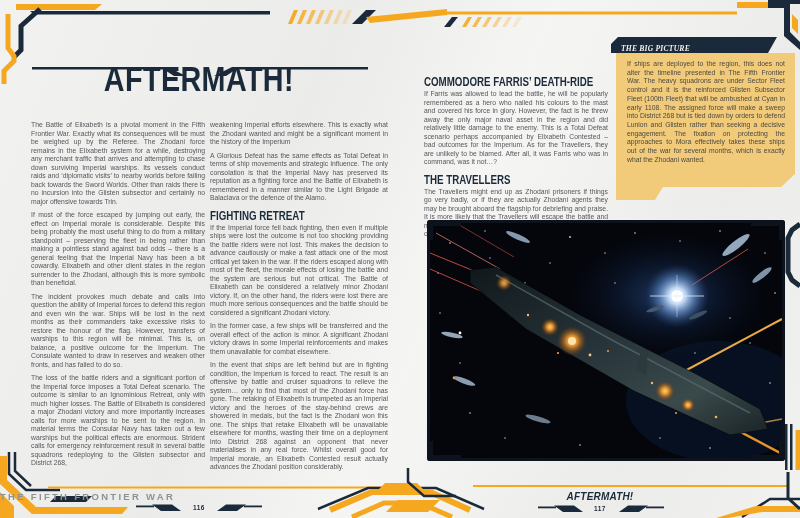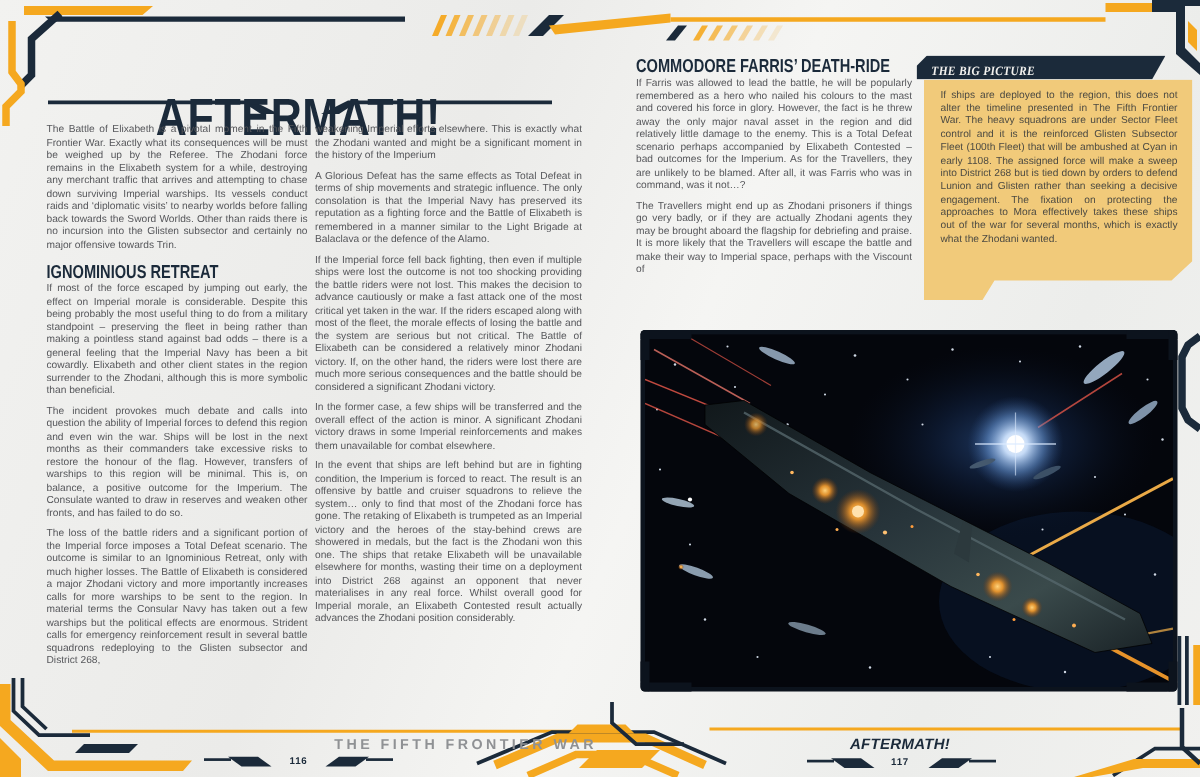--- a/index.html
+++ b/index.html
@@ -5,21 +5,21 @@
   html,body{margin:0;padding:0;}
   .spread{position:relative;width:800px;height:518px;overflow:hidden;
     background:linear-gradient(112deg,#f2f2f0,#ebebe9 35%,#f5f5f3 55%,#ecedeb 80%,#f1f1ef);
     font-family:"Liberation Sans",sans-serif;}
   svg.decor{position:absolute;left:0;top:0;z-index:1;}
   .cond{display:inline-block;transform:scaleX(.8);transform-origin:0 60%;white-space:nowrap;}
   .cond-c{display:inline-block;transform:scaleX(.82);transform-origin:50% 60%;white-space:nowrap;}
 
   .page-title{position:absolute;left:0;top:36px;width:398px;text-align:center;z-index:2;
     font-size:35px;font-weight:bold;color:#1b2a3a;letter-spacing:.5px;}
-  .col{position:absolute;z-index:2;}
+  .col{position:absolute;z-index:2;margin-top:38px;}
   .col1{left:31px;top:83px;width:174px;}
   .col2{left:210px;top:83px;width:178px;}
   .col3{left:424px;top:38px;width:184px;}
   .col p{font-size:6.8px;line-height:8.5px;color:#56575b;text-align:justify;margin:0 0 5px;}
   .col h2{margin:7px 0 2px;font-size:12.5px;line-height:12px;color:#1b2a3a;font-weight:bold;}
   .col h2.first{margin-top:0;}
   .col h2 .cond{transform:scaleX(.78);}
 
   .sidebar-header{position:absolute;left:611px;top:37px;width:166px;height:16px;z-index:2;
     background:#1b2a3a;clip-path:polygon(7px 0,100% 0,calc(100% - 9px) 100%,0 100%,0 7px);font-family:Liberation Serif, serif;}
@@ -35,21 +35,21 @@
   .tab{position:absolute;background:#0c131d;z-index:3;}
   .tab.tlh{left:0;top:0;width:34px;height:6px;border-radius:3px 0 0 0;}
   .tab.tlv{left:0;top:0;width:6px;height:20px;border-radius:3px 0 0 0;}
   .tab.trh{right:0;top:0;width:34px;height:6px;border-radius:0 3px 0 0;}
   .tab.trv{right:0;top:0;width:6px;height:20px;border-radius:0 3px 0 0;}
   .tab.blh{left:0;bottom:0;width:34px;height:6px;border-radius:0 0 0 3px;}
   .tab.blv{left:0;bottom:0;width:6px;height:20px;border-radius:0 0 0 3px;}
   .tab.brh{right:0;bottom:0;width:34px;height:6px;border-radius:0 0 3px 0;}
   .tab.brv{right:0;bottom:0;width:6px;height:20px;border-radius:0 0 3px 0;}
 
-  .footer-book{position:absolute;left:0;top:491px;width:398px;text-align:right;z-index:2;
+  .footer-book{position:absolute;left:0;top:491px;width:398px;text-align:left;z-index:2;
     color:#8f9194;font-weight:bold;font-size:9.5px;letter-spacing:2.3px;}
   .footer-pn-left{position:absolute;left:0;top:504px;width:398px;text-align:center;z-index:2;
     color:#1b2a3a;font-weight:bold;font-size:6.5px;letter-spacing:.5px;}
   .footer-chapter{position:absolute;left:402px;top:491px;width:396px;text-align:center;z-index:2;
     color:#1b2a3a;font-weight:bold;font-style:italic;font-size:10px;letter-spacing:.2px;}
   .footer-pn-right{position:absolute;left:402px;top:505px;width:396px;text-align:center;z-index:2;
     color:#1b2a3a;font-weight:bold;font-size:6.5px;letter-spacing:.5px;}
 </style>
 </head>
 <body>
@@ -140,40 +140,41 @@
       <polyline points="742,517 770,499 800,499" fill="none" stroke="#1b2a3a" stroke-width="2.5"></polyline>
       <polygon points="716,518 756,506 800,506 800,512 762,512 728,518" fill="#f5a81f"></polygon>
       <polyline points="788,472 788,498 800,509" fill="none" stroke="#1b2a3a" stroke-width="3"></polyline>
     </g>
   </svg>
 
   <h1 class="page-title"><span class="cond-c">AFTERMATH!</span></h1>
 
   <div class="col col1">
     <p>The Battle of Elixabeth is a pivotal moment in the Fifth Frontier War. Exactly what its consequences will be must be weighed up by the Referee. The Zhodani force remains in the Elixabeth system for a while, destroying any merchant traffic that arrives and attempting to chase down surviving Imperial warships. Its vessels conduct raids and ‘diplomatic visits’ to nearby worlds before falling back towards the Sword Worlds. Other than raids there is no incursion into the Glisten subsector and certainly no major offensive towards Trin.</p>
-    <h2><span class="cond">IGNOMINIOUS RETREAT</span></h2>
     <p>If most of the force escaped by jumping out early, the effect on Imperial morale is considerable. Despite this being probably the most useful thing to do from a military standpoint – preserving the fleet in being rather than making a pointless stand against bad odds – there is a general feeling that the Imperial Navy has been a bit cowardly. Elixabeth and other client states in the region surrender to the Zhodani, although this is more symbolic than beneficial.</p>
     <p>The incident provokes much debate and calls into question the ability of Imperial forces to defend this region and even win the war. Ships will be lost in the next months as their commanders take excessive risks to restore the honour of the flag. However, transfers of warships to this region will be minimal. This is, on balance, a positive outcome for the Imperium. The Consulate wanted to draw in reserves and weaken other fronts, and has failed to do so.</p>
     <p>The loss of the battle riders and a significant portion of the Imperial force imposes a Total Defeat scenario. The outcome is similar to an Ignominious Retreat, only with much higher losses. The Battle of Elixabeth is considered a major Zhodani victory and more importantly increases calls for more warships to be sent to the region. In material terms the Consular Navy has taken out a few warships but the political effects are enormous. Strident calls for emergency reinforcement result in several battle squadrons redeploying to the Glisten subsector and District 268,</p>
   </div>
 
   <div class="col col2">
     <p>weakening Imperial efforts elsewhere. This is exactly what the Zhodani wanted and might be a significant moment in the history of the Imperium</p>
     <p>A Glorious Defeat has the same effects as Total Defeat in terms of ship movements and strategic influence. The only consolation is that the Imperial Navy has preserved its reputation as a fighting force and the Battle of Elixabeth is remembered in a manner similar to the Light Brigade at Balaclava or the defence of the Alamo.</p>
+    <h2><span class="cond">FIGHTING RETREAT</span></h2>
     <p>If the Imperial force fell back fighting, then even if multiple ships were lost the outcome is not too shocking providing the battle riders were not lost. This makes the decision to advance cautiously or make a fast attack one of the most critical yet taken in the war. If the riders escaped along with most of the fleet, the morale effects of losing the battle and the system are serious but not critical. The Battle of Elixabeth can be considered a relatively minor Zhodani victory. If, on the other hand, the riders were lost there are much more serious consequences and the battle should be considered a significant Zhodani victory.</p>
     <p>In the former case, a few ships will be transferred and the overall effect of the action is minor. A significant Zhodani victory draws in some Imperial reinforcements and makes them unavailable for combat elsewhere.</p>
     <p>In the event that ships are left behind but are in fighting condition, the Imperium is forced to react. The result is an offensive by battle and cruiser squadrons to relieve the system… only to find that most of the Zhodani force has gone. The retaking of Elixabeth is trumpeted as an Imperial victory and the heroes of the stay-behind crews are showered in medals, but the fact is the Zhodani won this one. The ships that retake Elixabeth will be unavailable elsewhere for months, wasting their time on a deployment into District 268 against an opponent that never materialises in any real force. Whilst overall good for Imperial morale, an Elixabeth Contested result actually advances the Zhodani position considerably.</p>
   </div>
 
   <div class="footer-book">THE FIFTH FRONTIER WAR</div>
   <div class="footer-pn-left">116</div>
 
   <div class="col col3">
     <h2 class="first"><span class="cond">COMMODORE FARRIS’ DEATH-RIDE</span></h2>
     <p>If Farris was allowed to lead the battle, he will be popularly remembered as a hero who nailed his colours to the mast and covered his force in glory. However, the fact is he threw away the only major naval asset in the region and did relatively little damage to the enemy. This is a Total Defeat scenario perhaps accompanied by Elixabeth Contested – bad outcomes for the Imperium. As for the Travellers, they are unlikely to be blamed. After all, it was Farris who was in command, was it not…?</p>
+    <h2><span class="cond">THE TRAVELLERS</span></h2>
     <p>The Travellers might end up as Zhodani prisoners if things go very badly, or if they are actually Zhodani agents they may be brought aboard the flagship for debriefing and praise. It is more likely that the Travellers will escape the battle and make their way to Imperial space, perhaps with the Viscount of</p>
   </div>
 
   <div class="sidebar-header">
     <span>THE BIG PICTURE</span>
   </div>
   <div class="sidebar-body">
     <div class="sidebar-text">If ships are deployed to the region, this does not alter the timeline presented in The Fifth Frontier War. The heavy squadrons are under Sector Fleet control and it is the reinforced Glisten Subsector Fleet (100th Fleet) that will be ambushed at Cyan in early 1108. The assigned force will make a sweep into District 268 but is tied down by orders to defend Lunion and Glisten rather than seeking a decisive engagement. The fixation on protecting the approaches to Mora effectively takes these ships out of the war for several months, which is exactly what the Zhodani wanted.</div>
   </div>
 

